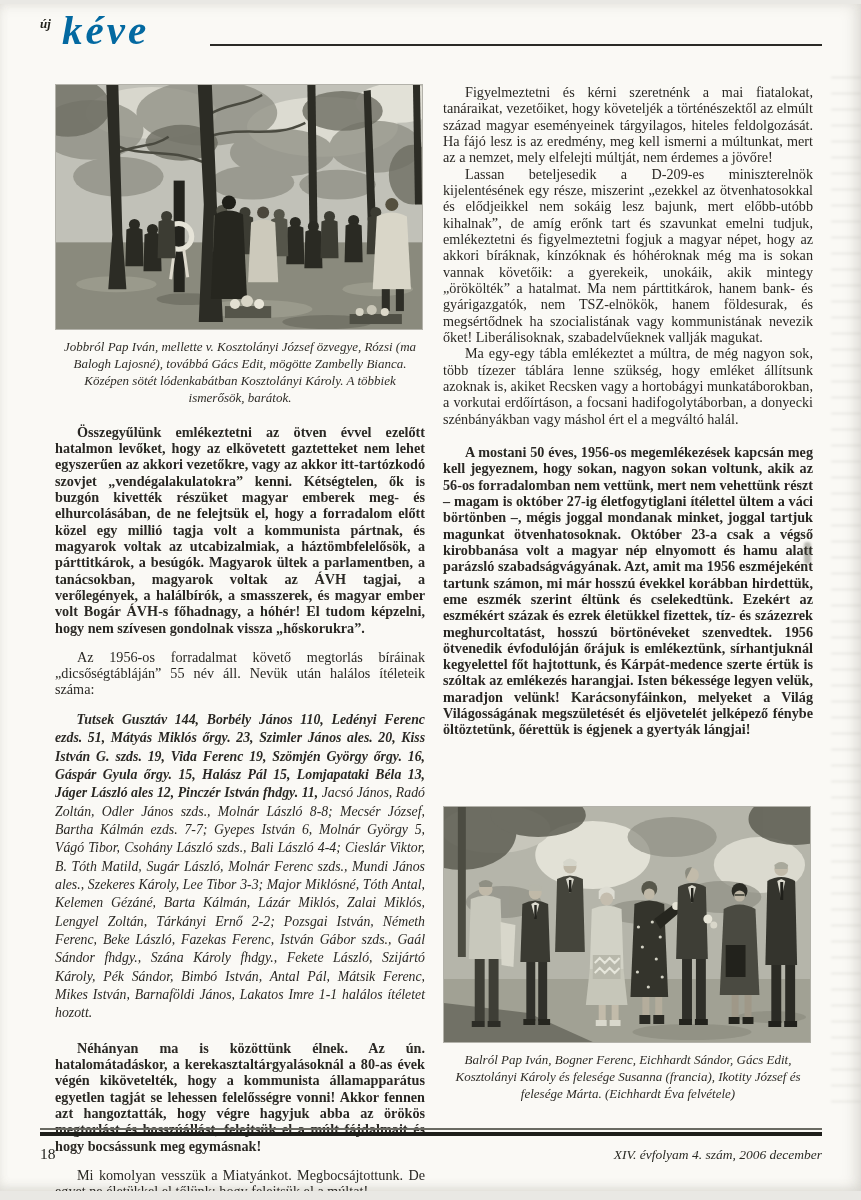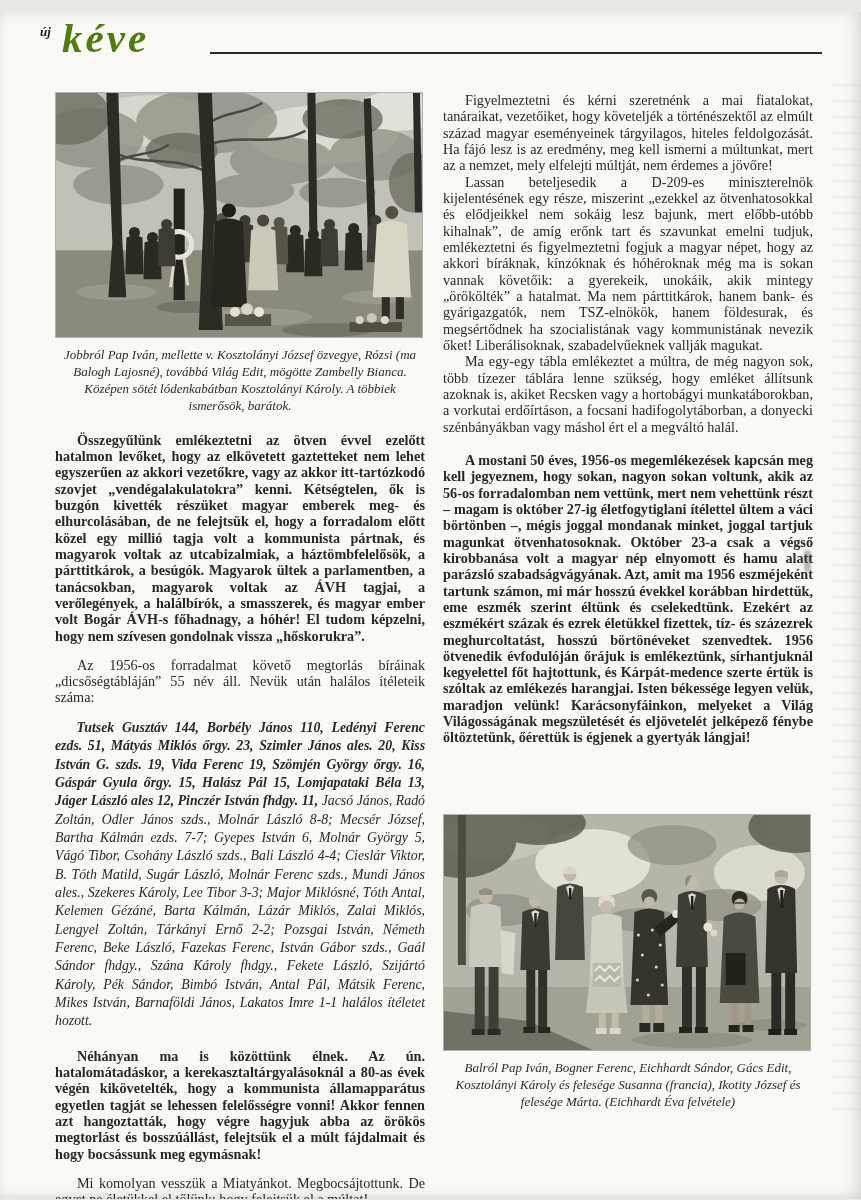--- a/index.html
+++ b/index.html
@@ -1,26 +1,26 @@
 <!DOCTYPE html>
 <html lang="hu"><head>
 <meta charset="utf-8">
 <style>
   html,body{margin:0;padding:0;background:#e9e8e4;}
   .page{
-    position:relative;width:861px;height:1187px;margin:12px auto;
+    position:relative;width:861px;height:1187px;margin:4px auto;
     background:#faf9f5;overflow:hidden;
     font-family:"Liberation Serif","DejaVu Serif",serif;
     color:#2a2824;
     box-shadow:inset -6px 0 14px rgba(120,118,108,.18), inset 0 -4px 10px rgba(120,118,108,.10);
   }
   
   .masthead{position:absolute;left:38px;top:8px;width:790px;height:50px;}
   .logo-prefix{position:absolute;left:2px;top:4px;font-size:13px;font-weight:bold;font-style:italic;color:#23231e;}
-  .logo-title{position:absolute;left:24px;top:-6px;font-size:41px;font-weight:bold;font-style:italic;letter-spacing:3px;color:#4d7c0f;}
+  .logo-title{position:absolute;left:24px;top:-6px;font-size:41px;font-weight:bold;font-style:italic;letter-spacing:3px;color:#0369a1;}
   .masthead-rule{position:absolute;left:172px;top:32px;width:612px;height:2px;background:#2a2a26;}
   
   .col{position:absolute;top:80px;width:370px;text-align:justify;font-size:14.2px;line-height:1.15;}
   .col-left{left:55px;}
   .col-right{left:443px;}
   .col p{margin:13px 0 0 0;text-indent:1.55em;}
   .col p.first{margin-top:0;}
   
   .photo{width:368px;border:1px solid #b3b2aa;background:#cfcec6;box-sizing:border-box;}
   .photo svg{display:block;width:100%;height:100%;}
@@ -145,21 +145,21 @@
           <circle cx="178" cy="220" r="5" fill="#e3e0d2"></circle>
             <circle cx="190" cy="217" r="6" fill="#d8d5c6"></circle>
             <circle cx="202" cy="220" r="5" fill="#e8e5d8"></circle>
           <rect x="292" y="230" width="52" height="10" fill="#4f4f45"></rect>
           <circle cx="302" cy="228" r="4" fill="#d6d3c4"></circle>
             <circle cx="314" cy="226" r="5" fill="#c9c6b7"></circle>
             <circle cx="327" cy="228" r="4" fill="#ddd9ca"></circle>
         </g>
       </svg>
     </div>
-    <div class="caption">Jobbról Pap Iván, mellette v. Kosztolányi József özvegye, Rózsi (ma Balogh Lajosné), továbbá Világ Edit, mögötte Zambelly Bianca. Középen sötét lódenkabátban Kosztolányi Károly. A többiek ismerősök, barátok.</div>
+    <div class="caption">Jobbról Pap Iván, mellette v. Kosztolányi József özvegye, Rózsi (ma Balogh Lajosné), továbbá Gács Edit, mögötte Zambelly Bianca. Középen sötét lódenkabátban Kosztolányi Károly. A többiek ismerősök, barátok.</div>
 
     <p class="gap-lg">Összegyűlünk emlékeztetni az ötven évvel ezelőtt hatalmon levőket, hogy az elkövetett gaztetteket nem lehet egyszerűen az akkori vezetőkre, vagy az akkor itt-tartózkodó szovjet „vendégalakulatokra” kenni. Kétségtelen, ők is buzgón kivették részüket magyar emberek meg- és elhurcolásában, de ne felejtsük el, hogy a forradalom előtt közel egy millió tagja volt a kommunista pártnak, és magyarok voltak az utcabizalmiak, a háztömbfelelősök, a párttitkárok, a besúgók. Magyarok ültek a parlamentben, a tanácsokban, magyarok voltak az ÁVH tagjai, a verőlegények, a halálbírók, a smasszerek, és magyar ember volt Bogár ÁVH-s főhadnagy, a hóhér! El tudom képzelni, hogy nem szívesen gondolnak vissza „hőskorukra”.</p>
     <p>Az 1956-os forradalmat követő megtorlás bíráinak „dicsőségtábláján” 55 név áll. Nevük után halálos ítéleteik száma:</p>
     <p class="names"><span class="strong">Tutsek Gusztáv 144, Borbély János 110, Ledényi Ferenc ezds. 51, Mátyás Miklós őrgy. 23, Szimler János ales. 20, Kiss István G. szds. 19, Vida Ferenc 19, Szömjén György őrgy. 16, Gáspár Gyula őrgy. 15, Halász Pál 15, Lomjapataki Béla 13, Jáger László ales 12, Pinczér István fhdgy. 11, </span><span>Jacsó János, Radó Zoltán, Odler János szds., Molnár László 8-8; Mecsér József, Bartha Kálmán ezds. 7-7; Gyepes István 6, Molnár György 5, Vágó Tibor, Csohány László szds., Bali László 4-4; Cieslár Viktor, B. Tóth Matild, Sugár László, Molnár Ferenc szds., Mundi János ales., Szekeres Károly, Lee Tibor 3-3; Major Miklósné, Tóth Antal, Kelemen Gézáné, Barta Kálmán, Lázár Miklós, Zalai Miklós, Lengyel Zoltán, Tárkányi Ernő 2-2; Pozsgai István, Németh Ferenc, Beke László, Fazekas Ferenc, István Gábor szds., Gaál Sándor fhdgy., Szána Károly fhdgy., Fekete László, Szijártó Károly, Pék Sándor, Bimbó István, Antal Pál, Mátsik Ferenc, Mikes István, Barnaföldi János, Lakatos Imre 1-1 halálos ítéletet hozott.</span></p>
     <p class="gap-lg">Néhányan ma is közöttünk élnek. Az ún. hatalomátadáskor, a kerekasztaltárgyalásoknál a 80-as évek végén kikövetelték, hogy a kommunista államapparátus egyetlen tagját se lehessen felelősségre vonni! Akkor fennen azt hangoztatták, hogy végre hagyjuk abba az örökös megtorlást és bosszúállást, felejtsük el a múlt fájdalmait és hogy bocsássunk meg egymásnak!</p>
     <p>Mi komolyan vesszük a Miatyánkot. Megbocsájtottunk. De egyet ne életükkel el tőlünk: hogy felejtsük el a múltat!</p>
   </div>
 
   <div class="col col-right">
     <p class="first">Figyelmeztetni és kérni szeretnénk a mai fiatalokat, tanáraikat, vezetőiket, hogy követeljék a történészektől az elmúlt század magyar eseményeinek tárgyilagos, hiteles feldolgozását. Ha fájó lesz is az eredmény, meg kell ismerni a múltunkat, mert az a nemzet, mely elfelejti múltját, nem érdemes a jövőre!</p>
@@ -290,16 +290,24 @@
           <rect x="330" y="158" width="10" height="58" fill="#2b2b25"></rect>
             <rect x="344" y="158" width="10" height="58" fill="#2b2b25"></rect>
           <rect x="327" y="214" width="13" height="6" fill="#20201b"></rect>
             <rect x="343" y="214" width="13" height="6" fill="#20201b"></rect>
         </g>
       </svg>
     </div>
     <div class="caption">Balról Pap Iván, Bogner Ferenc, Eichhardt Sándor, Gács Edit, Kosztolányi Károly és felesége Susanna (francia), Ikotity József és felesége Márta. (Eichhardt Éva felvétele)</div>
   </div>
 
+  <div class="footer">
+    <div class="rule-thin"></div>
+    <div class="rule-thick"></div>
+    <div class="footer-row">
+      <span class="page-number">18</span>
+      <span class="issue-info">XIV. évfolyam 4. szám, 2006 december</span>
+    </div>
+  </div>
 
   <div class="bleed"></div>
   <div class="smudge"></div>
 </div>
 
 </body></html>

